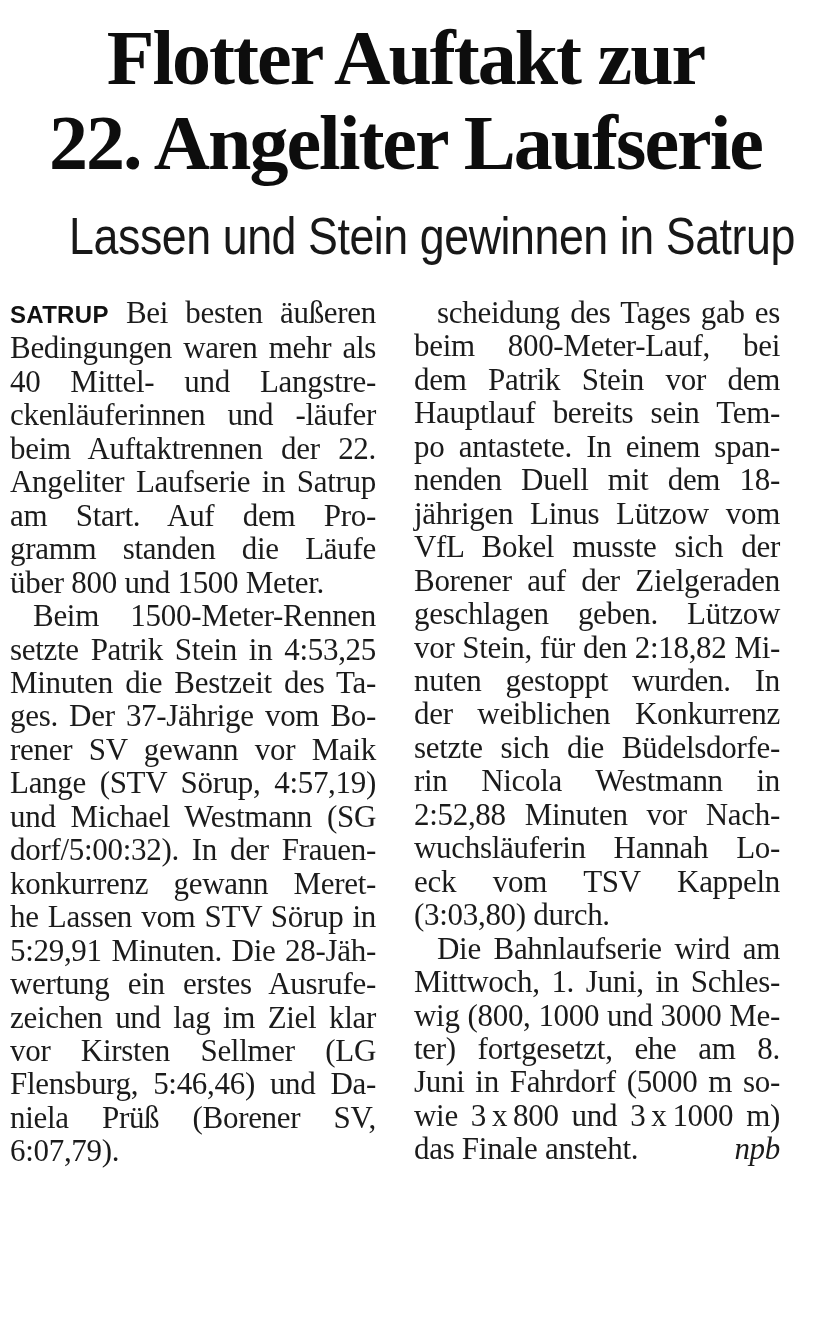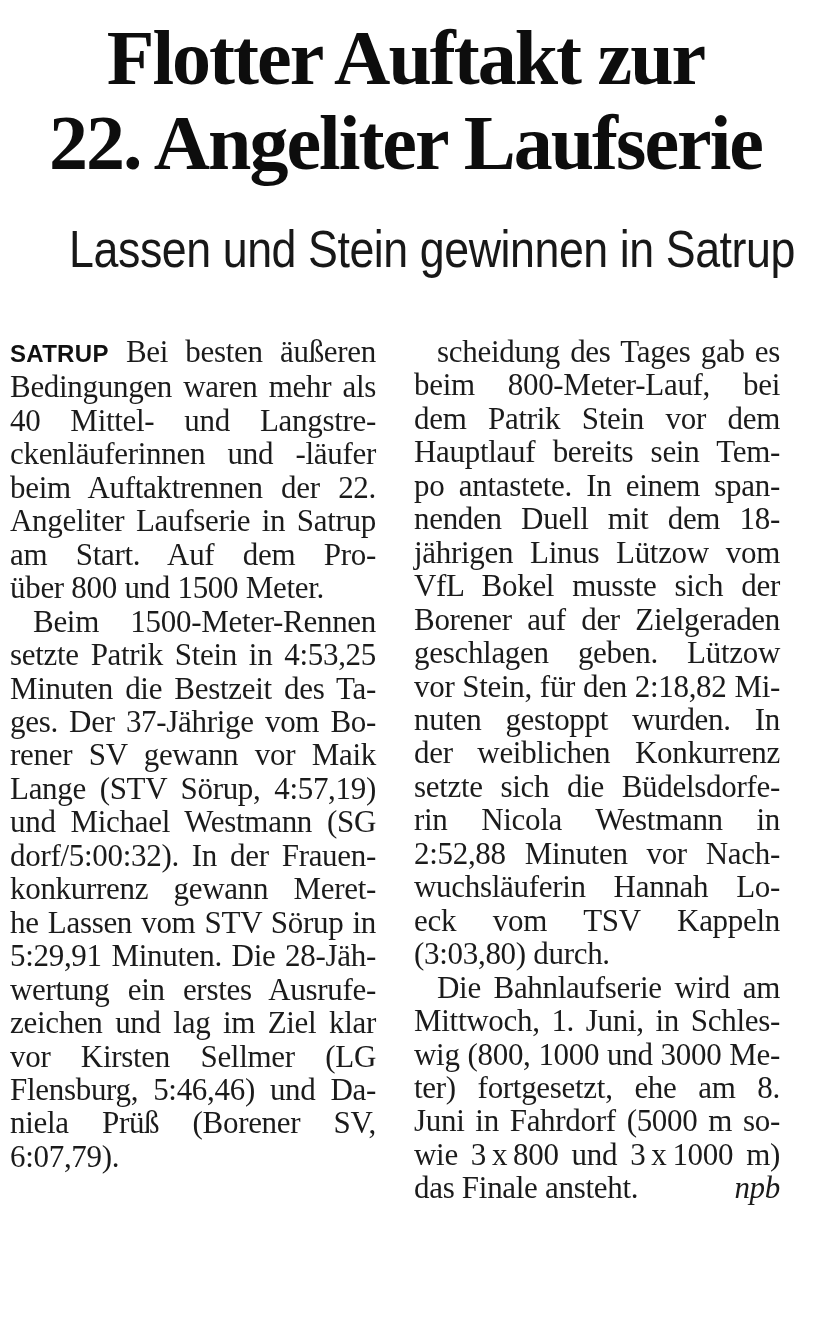--- a/index.html
+++ b/index.html
@@ -24,40 +24,40 @@
     font-size: 78px;
     line-height: 85px;
     letter-spacing: -2px;
     text-align: center;
     color: #0d0d0d;
     padding-top: 15px;
   }
   
   .subwrap {
     text-align: center;
-    margin-top: 34px;
+    margin-top: 21px;
     height: 60px;
   }
   .subheadline {
     display: inline-block;
     font-family: "Liberation Sans", sans-serif;
     font-weight: 300;
     font-size: 52px;
     line-height: 60px;
     letter-spacing: -0.5px;
     white-space: nowrap;
     color: #181818;
     transform: scaleX(0.86);
     transform-origin: 50% 50%;
   }
   
   .columns {
     display: flex;
     gap: 38px;
-    margin-top: 56px;
+    margin-top: 30px;
     font-family: "Liberation Serif", serif;
     font-size: 31px;
     line-height: 33.45px;
     letter-spacing: -0.3px;
     color: #1b1b1b;
   }
   .col { width: 366px; }
   .line {
     text-align: justify;
     text-align-last: justify;
@@ -93,20 +93,21 @@
     <div class="columns">
         <div class="col">
           <div class="para">
             <div class="line"><span class="lead">SATRUP</span> Bei besten äußeren</div>
             <div class="line">Bedingungen waren mehr als</div>
             <div class="line">40 Mittel- und Langstre-</div>
             <div class="line">ckenläuferinnen und -läufer</div>
             <div class="line">beim Auftaktrennen der 22.</div>
             <div class="line">Angeliter Laufserie in Satrup</div>
             <div class="line">am Start. Auf dem Pro-</div>
+            <div class="line">gramm standen die Läufe</div>
             <div class="line last">über 800 und 1500 Meter.</div>
           </div>
           <div class="para indent">
             <div class="line">Beim 1500-Meter-Rennen</div>
             <div class="line">setzte Patrik Stein in 4:53,25</div>
             <div class="line">Minuten die Bestzeit des Ta-</div>
             <div class="line">ges. Der 37-Jährige vom Bo-</div>
             <div class="line">rener SV gewann vor Maik</div>
             <div class="line">Lange (STV Sörup, 4:57,19)</div>
             <div class="line">und Michael Westmann (SG</div>

